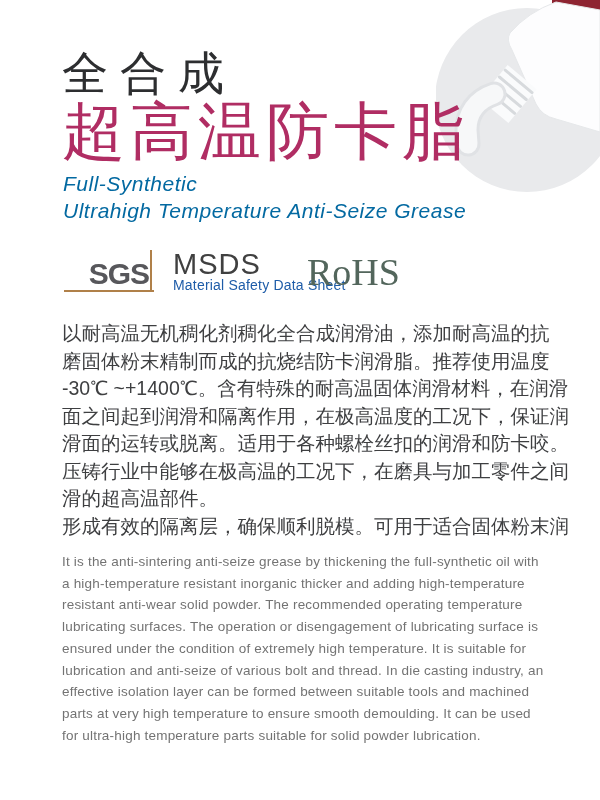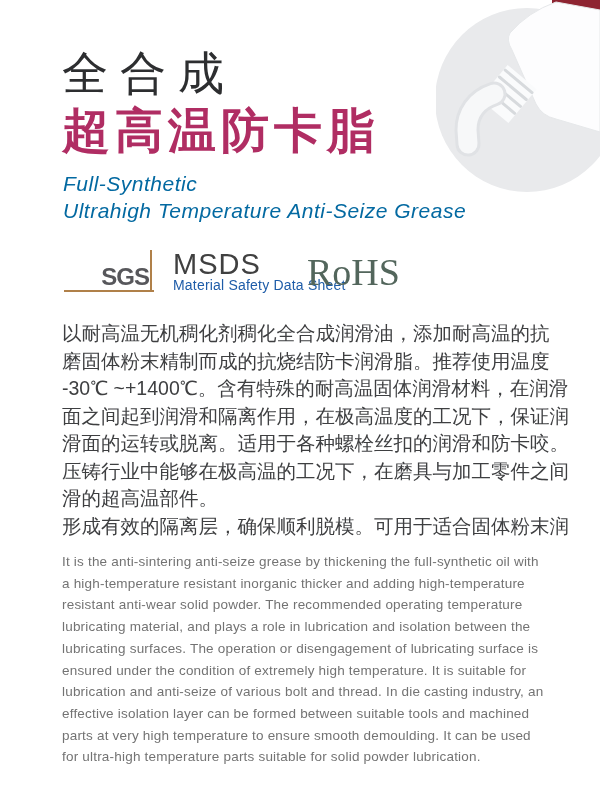--- a/index.html
+++ b/index.html
@@ -7,29 +7,29 @@
     position:relative;width:600px;height:800px;background:#ffffff;overflow:hidden;
     font-family:"Liberation Sans",sans-serif;
   }
   
   .corner-accent{position:absolute;top:0;right:0;width:48px;height:13px;background:#8e2431;}
   
   .product-image{position:absolute;top:0;right:0;width:164px;height:205px;}
   
   .title-zh{position:absolute;left:62px;top:48px;font-size:46px;line-height:50px;
     letter-spacing:12px;color:#2d2e30;font-weight:500;white-space:nowrap;}
-  .title-accent{position:absolute;left:62px;top:104px;font-size:48px;line-height:54px;
-    letter-spacing:5px;color:#b02d63;font-weight:700;white-space:nowrap;}
+  .title-accent{position:absolute;left:62px;top:104px;font-size:63px;line-height:54px;
+    letter-spacing:5px;color:#b02d63;font-weight:400;white-space:nowrap;}
   .subtitle{position:absolute;left:63px;font-size:21px;line-height:24px;font-style:italic;
     color:#0369a1;letter-spacing:0.5px;white-space:nowrap;}
   .subtitle.l1{top:172px;}
   .subtitle.l2{top:199px;}
   
   .cert-sgs{position:absolute;left:64px;top:251px;width:88px;height:41px;}
-  .cert-sgs .sgs-text{position:absolute;right:3px;bottom:3px;font-size:24px;line-height:1;
+  .cert-sgs .sgs-text{position:absolute;right:3px;bottom:3px;font-size:30px;line-height:1;
     font-weight:700;color:#57575b;letter-spacing:-1px;}
   .cert-sgs .sgs-hline{position:absolute;left:0;right:-2px;bottom:0;height:2px;background:#b08049;}
   .cert-sgs .sgs-vline{position:absolute;right:0;top:-1px;bottom:0;width:2px;background:#b08049;}
   .cert-msds{position:absolute;left:173px;top:250px;text-align:left;}
   .cert-msds .msds-text{font-size:29px;line-height:1;font-weight:400;color:#404040;letter-spacing:1px;}
   .cert-msds .msds-sub{font-size:14px;line-height:10px;color:#1e5ca8;letter-spacing:0.2px;margin-top:1px;}
   .cert-rohs{position:absolute;left:307px;top:253px;font-family:"Liberation Serif",serif;
     font-size:38px;line-height:1;color:#53665c;}
   
   .desc-zh{position:absolute;left:62px;top:320px;width:486px;color:#3e3f41;}
@@ -90,21 +90,20 @@
     <div class="zh-line">滑面的运转或脱离。适用于各种螺栓丝扣的润滑和防卡咬。</div>
     <div class="zh-line">压铸行业中能够在极高温的工况下，在磨具与加工零件之间</div>
     <div class="zh-line">滑的超高温部件。</div>
     <div class="zh-line">形成有效的隔离层，确保顺利脱模。可用于适合固体粉末润</div>
   </div>
 
   <div class="desc-en">
     <div class="en-line">It is the anti-sintering anti-seize grease by thickening the full-synthetic oil with</div>
     <div class="en-line">a high-temperature resistant inorganic thicker and adding high-temperature</div>
     <div class="en-line">resistant anti-wear solid powder. The recommended operating temperature</div>
-    <div class="en-line">lubricating material, and plays a role in lubrication and isolation between the</div>
     <div class="en-line">lubricating surfaces. The operation or disengagement of lubricating surface is</div>
     <div class="en-line">ensured under the condition of extremely high temperature. It is suitable for</div>
     <div class="en-line">lubrication and anti-seize of various bolt and thread. In die casting industry, an</div>
     <div class="en-line">effective isolation layer can be formed between suitable tools and machined</div>
     <div class="en-line">parts at very high temperature to ensure smooth demoulding. It can be used</div>
     <div class="en-line">for ultra-high temperature parts suitable for solid powder lubrication.</div>
   </div>
 
 </div>
 

